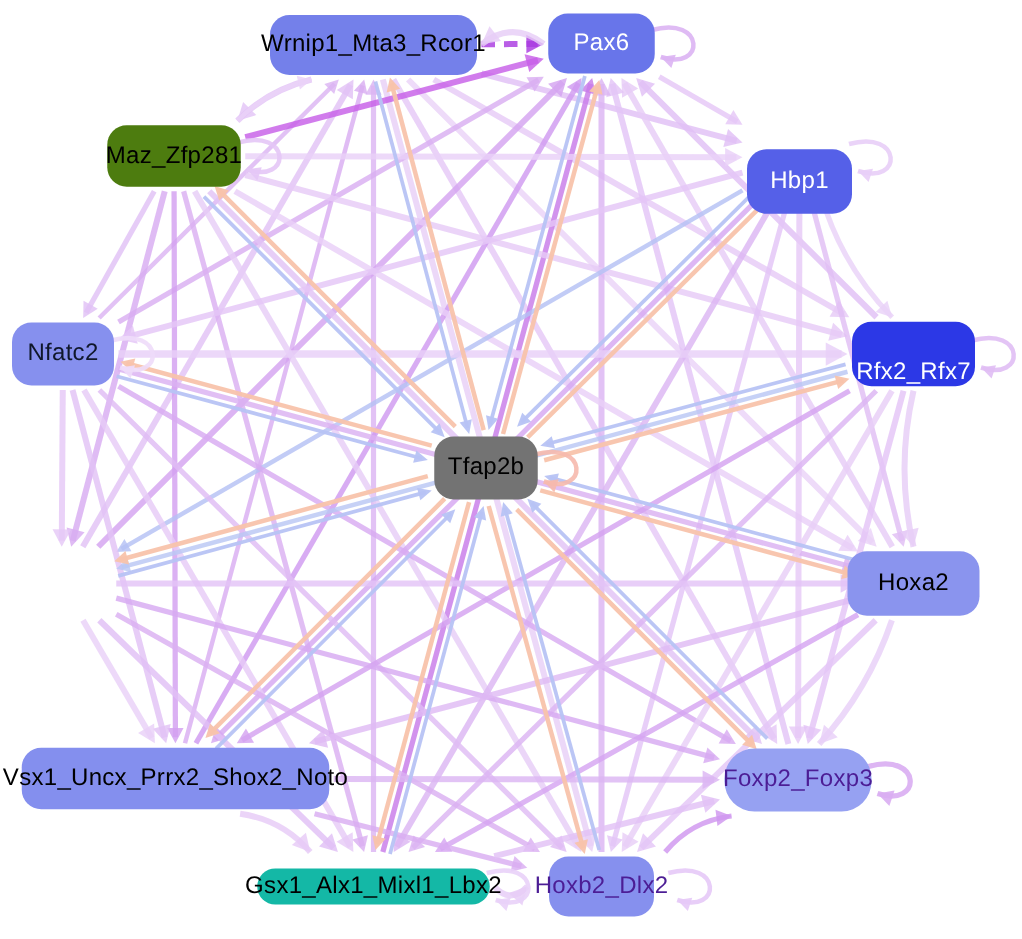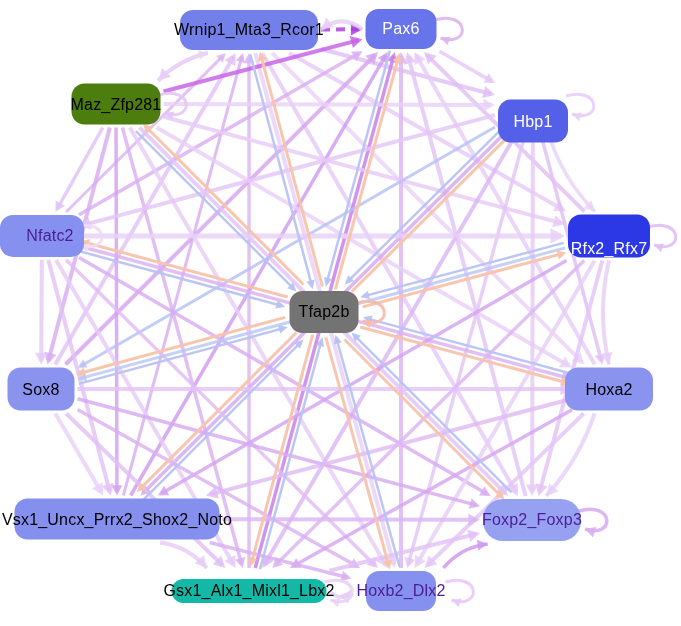--- a/index.html
+++ b/index.html
@@ -427,31 +427,28 @@
     </div>
     <div class="node" style="left: 401px; top: 29px; width: 71px; height: 40px; background: rgb(104, 117, 234); color: rgb(255, 255, 255);">
       <span>Pax6</span>
     </div>
     <div class="node" style="left: 116px; top: 104px; width: 89px; height: 41px; background: #4d7c0f; color: rgb(0, 0, 0);">
       <span>Maz_Zfp281</span>
     </div>
     <div class="node" style="left: 533px; top: 121px; width: 70px; height: 43px; background: rgb(85, 96, 232); color: rgb(255, 255, 255);">
       <span>Hbp1</span>
     </div>
-    <div class="node" style="left: 42px; top: 236px; width: 68px; height: 42px; background: rgb(134, 144, 238); color: #4c1d95; padding-left: 16px;">
+    <div class="node" style="left: 42px; top: 236px; width: 68px; height: 42px; background: rgb(134, 144, 238); color: #0f172a;">
       <span>Nfatc2</span>
     </div>
     <div class="node" style="left: 609px; top: 236px; width: 82px; height: 43px; background: rgb(44, 56, 230); color: rgb(255, 255, 255); align-items: flex-end;">
       <span>Rfx2_Rfx7</span>
     </div>
     <div class="node" style="left: 324px; top: 312px; width: 69px; height: 42px; background: #737373; color: rgb(0, 0, 0);">
       <span>Tfap2b</span>
-    </div>
-    <div class="node" style="left: 41px; top: 389px; width: 67px; height: 43px; background: rgb(138, 148, 238); color: rgb(0, 0, 0);">
-      <span>Sox8</span>
     </div>
     <div class="node" style="left: 609px; top: 389px; width: 88px; height: 43px; background: rgb(138, 148, 238); color: rgb(0, 0, 0);">
       <span>Hoxa2</span>
     </div>
     <div class="node" style="left: 117px; top: 519px; width: 205px; height: 41px; background: rgb(132, 143, 238); color: rgb(0, 0, 0);">
       <span>Vsx1_Uncx_Prrx2_Shox2_Noto</span>
     </div>
     <div class="node" style="left: 532px; top: 520px; width: 98px; height: 42px; background: rgb(150, 161, 242); color: #4c1d95; border-radius: 20px;">
       <span>Foxp2_Foxp3</span>
     </div>

